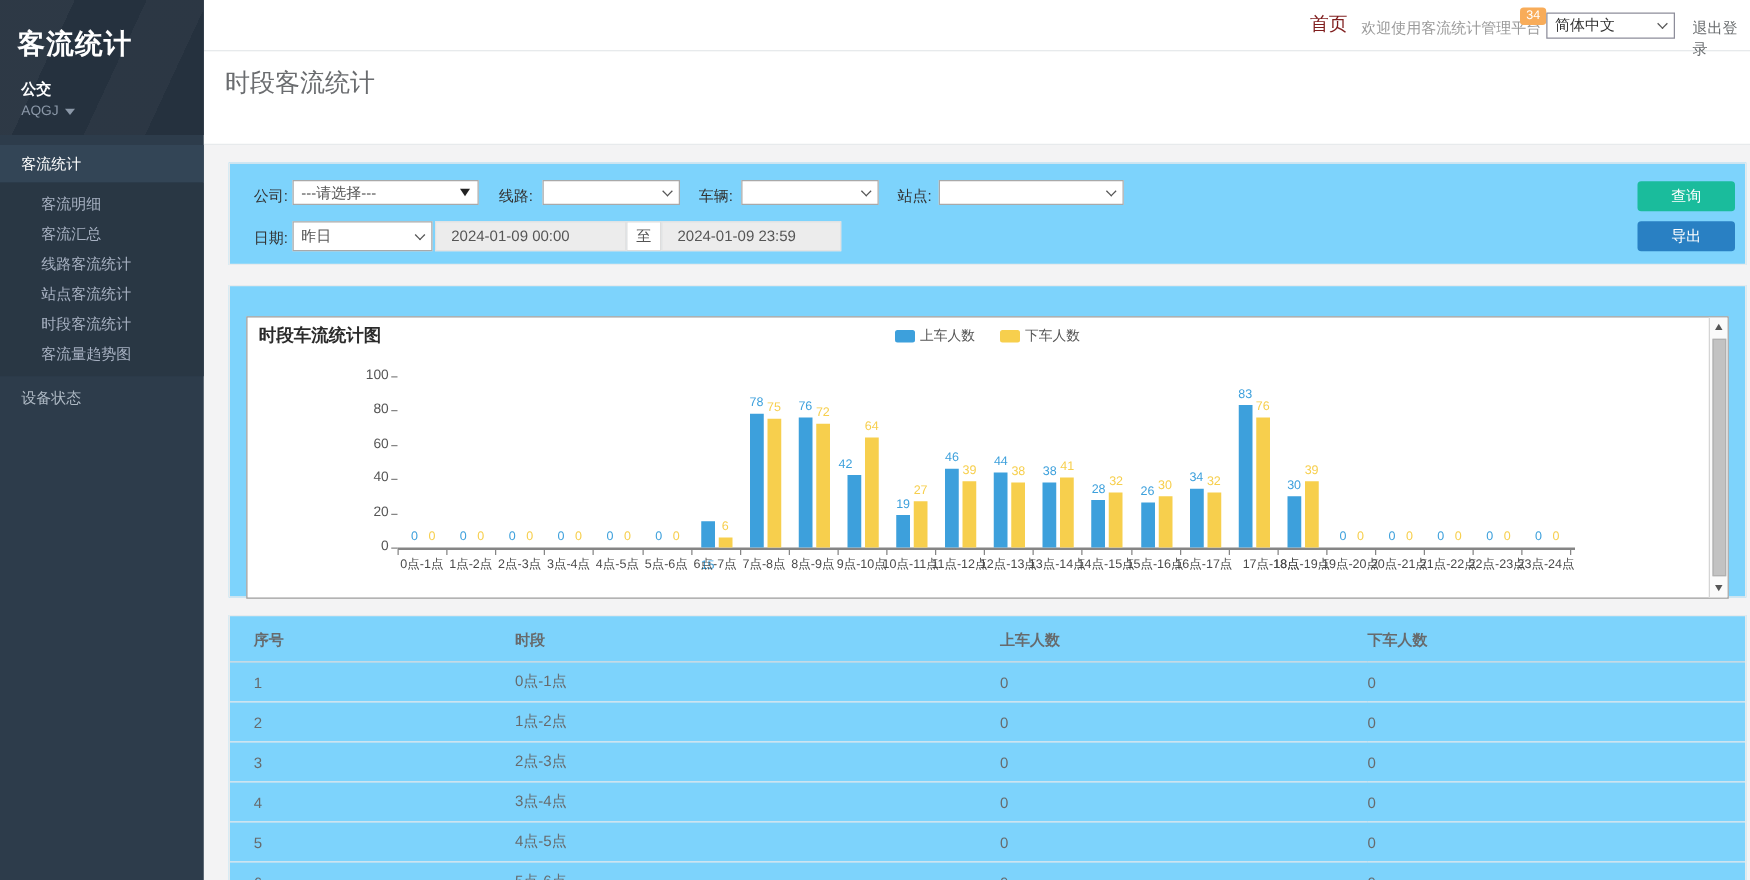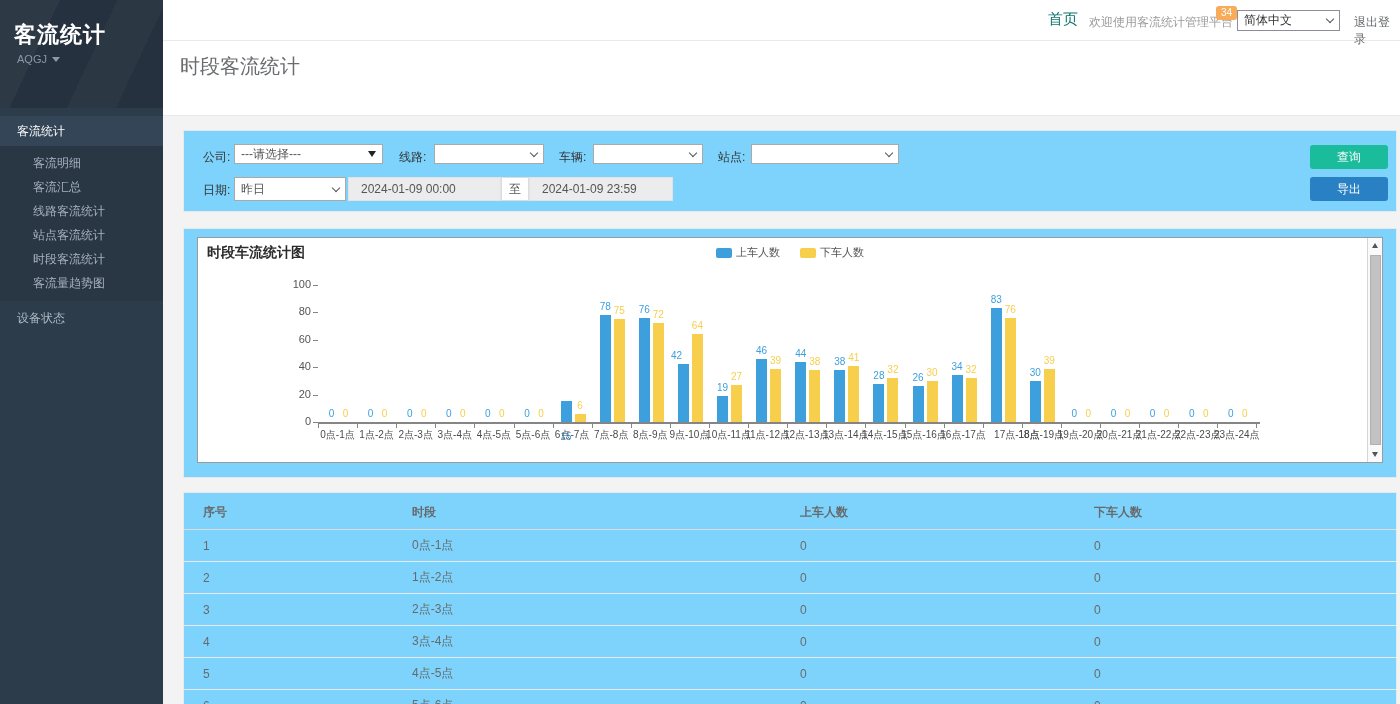--- a/index.html
+++ b/index.html
@@ -18,21 +18,21 @@
   .menu { margin-top:8px; }
   .menu-parent { height:30px; line-height:30px; padding-left:17px; font-size:12px; color:#aeb9c4; cursor:pointer; }
   .menu-parent.active { background:#334556; color:#ffffff; }
   .submenu { background:#293744; padding:5px 0 6px; }
   .submenu-item { height:24px; line-height:24px; padding-left:33px; font-size:12px; color:#a7b1c2; cursor:pointer; white-space:nowrap; }
   .menu-top { height:34px; line-height:34px; padding-left:17px; font-size:12px; color:#aeb9c4; cursor:pointer; }
 
   
   .main { position:absolute; left:163px; top:0; width:1237px; height:704px; }
   .topbar { height:41px; background:#fff; border-bottom:1px solid #e7eaec; position:relative; }
-  .home-link { position:absolute; left:885px; top:10px; font-size:15px; color:#0f766e; cursor:pointer; }
+  .home-link { position:absolute; left:885px; top:10px; font-size:15px; color:#7f1d1d; cursor:pointer; }
   .welcome { position:absolute; left:926px; top:14px; font-size:12px; color:#9a9a9a; }
   .badge { position:absolute; left:1053px; top:6px; background:#f8ac59; color:#fff; font-size:10px; line-height:12px; padding:1px 5px; border-radius:3px; }
   .lang-select { position:absolute; left:1074px; top:10px; width:103px; height:21px; border:1px solid #8d8d9a; background:#fff;
     display:flex; align-items:center; justify-content:space-between; padding:0 6px; font-size:12px; color:#333; cursor:pointer; }
   .chev { width:6px; height:6px; border-right:1.5px solid #555; border-bottom:1.5px solid #555; transform:rotate(45deg); margin-top:-3px; }
   .logout { position:absolute; left:1191px; top:14px; font-size:12px; color:#676a6c; cursor:pointer; }
 
   .page-head { height:75px; background:#fff; border-bottom:1px solid #e7eaec; padding-left:17px; }
   .page-title { padding-top:12px; font-size:20px; font-weight:400; color:#6a6c6f; }
   .breadcrumb { margin-top:7px; font-size:12px; color:#676a6c; }
@@ -53,21 +53,21 @@
     display:flex; align-items:center; padding-left:12px; cursor:pointer; }
   .to-box { position:absolute; height:24px; width:28px; background:#fff; border:1px solid #ddd; font-size:12px; color:#555;
     display:flex; align-items:center; justify-content:center; }
   .btn { position:absolute; left:1126px; width:78px; height:24px; border:none; border-radius:3px; color:#fff; font-size:12px;
     text-align:center; line-height:24px; cursor:pointer; }
   .btn-query { top:14px; background:#1abc9c; }
   .btn-export { top:46px; background:#2980c3; }
 
   
   .chart-card { left:20px; top:111px; width:1214px; height:250px; }
-  .chart-box { position:absolute; left:13px; top:8px; width:1186px; height:226px; border:1px solid #9b9b9b; overflow:hidden; background:#fff;text-decoration:underline; }
+  .chart-box { position:absolute; left:13px; top:24px; width:1186px; height:226px; border:1px solid #9b9b9b; overflow:hidden; background:#fff;text-decoration:underline; }
   .chart-title { position:absolute; left:9px; top:6px; font-size:14px; font-weight:bold; color:#2b2b2b; }
   .legend { position:absolute; top:7px; left:0; width:100%; text-align:center; font-size:11px; color:#555; }
   .legend-item { display:inline-flex; align-items:center; gap:4px; margin:0 10px; cursor:pointer; }
   .legend-swatch { width:16px; height:10px; border-radius:2px; display:inline-block; }
   .plot-el { position:absolute; }
   .vscroll { position:absolute; right:0; top:0; bottom:0; width:15px; background:#fafafa; border-left:1px solid #d5d5d5; cursor:pointer; }
   .vscroll .arrow { position:absolute; left:0; width:14px; height:15px; display:flex; align-items:center; justify-content:center; }
   .tri-up-s { width:0; height:0; border-left:3.5px solid transparent; border-right:3.5px solid transparent; border-bottom:5px solid #555; }
   .tri-dn-s { width:0; height:0; border-left:3.5px solid transparent; border-right:3.5px solid transparent; border-top:5px solid #555; }
   .vthumb { position:absolute; left:1.5px; top:17px; bottom:17px; width:11px; background:#c2c2c2; border:1px solid #b0b0b0; }
@@ -79,20 +79,21 @@
   th { text-align:left; font-size:12px; color:#676a6c; font-weight:bold; padding:9px 0 8px; border-bottom:1px solid #dddddd; }
   td { font-size:12px; color:#676a6c; padding:7px 0; border-bottom:1px solid #e7eaec; }
   th:first-child, td:first-child { padding-left:19px; }
 </style>
 </head>
 <body>
 
 <aside class="sidebar">
   <div class="brand-area">
     <div class="brand">客流统计</div>
+    <div class="org-name">公交</div>
     <div class="org-code">
       <span>AQGJ</span>
       <span class="caret-down"></span>
     </div>
   </div>
   <nav class="menu">
     <div class="menu-parent active">客流统计</div>
     <div class="submenu" id="submenu">
         <div class="submenu-item">客流明细</div>
         <div class="submenu-item">客流汇总</div>

